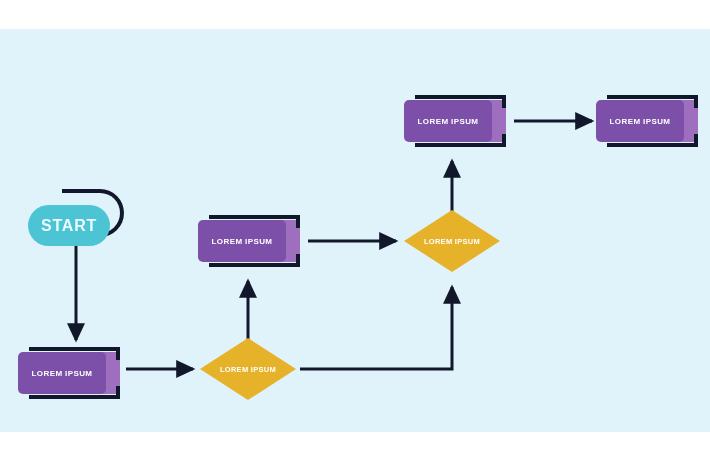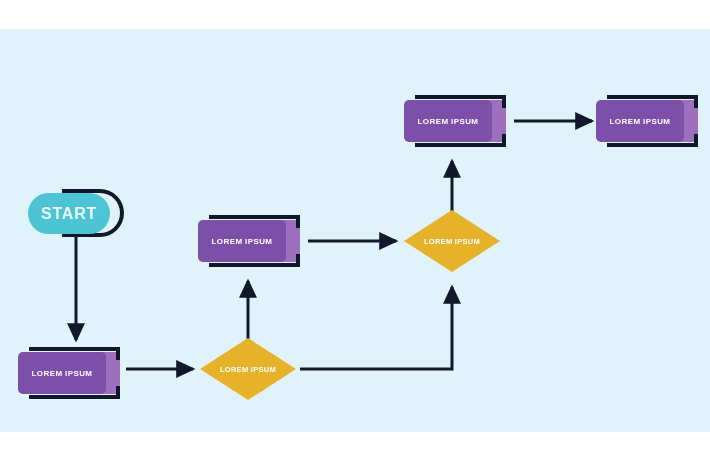--- a/index.html
+++ b/index.html
@@ -48,21 +48,21 @@
     height: 48px;
     border: 4px solid #12182b;
     border-left: none;
     border-top-right-radius: 26px;
     border-bottom-right-radius: 26px;
     box-sizing: border-box;
   }
   .start-fill {
     position: absolute;
     left: 0;
-    top: 4px;
+    top: 16px;
     width: 82px;
     height: 41px;
     background: #4cc4d4;
     border-radius: 22px;
     display: flex;
     align-items: center;
     justify-content: center;
   }
   .start-label {
     color: #eafcff;

